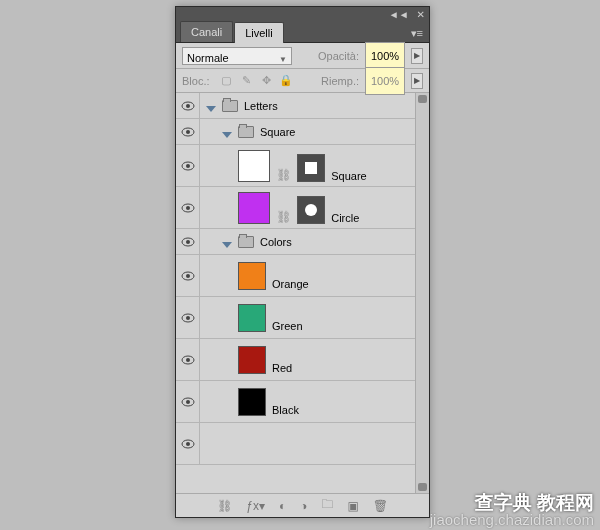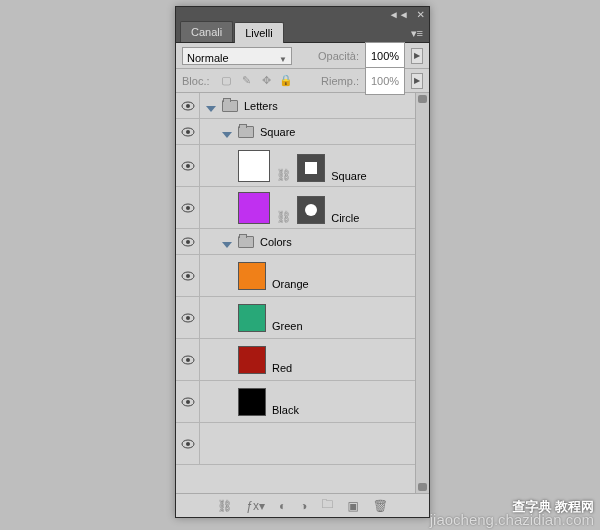--- a/index.html
+++ b/index.html
@@ -10,21 +10,21 @@
 .tabs{height:22px;background:#535353;display:flex;align-items:flex-end;border-bottom:1px solid #2a2a2a;padding-left:4px;gap:0}
 .tab{padding:4px 10px;color:#ddd;background:#6a6a6a;border:1px solid #404040;border-bottom:none;border-radius:2px 2px 0 0;margin-right:1px;cursor:pointer}
 .tab.active{background:#d4d4d4;color:#000;position:relative;top:1px}
 .tabmenu{margin-left:auto;margin-right:4px;color:#ccc;cursor:pointer;padding:2px}
 .inner{background:#d4d4d4;height:calc(100% - 36px);display:flex;flex-direction:column}
 .optrow{height:26px;display:flex;align-items:center;padding:0 6px;gap:6px;border-bottom:1px solid #aaa}
 .optrow2{height:24px;display:flex;align-items:center;padding:0 6px;gap:6px;border-bottom:1px solid #aaa;color:#888}
 .blend{width:110px;height:18px;background:#efefef;border:1px solid #999;display:flex;align-items:flex-end;padding:0 4px;justify-content:space-between}
 .blend .drop{color:#666;font-size:8px}
 .lbl{color:#888;margin-left:auto}
-.pct{width:40px;height:28px;background:#ffffff;border:1px solid #999;display:flex;align-items:center;justify-content:center}
+.pct{width:40px;height:28px;background:#fef9c3;border:1px solid #999;display:flex;align-items:center;justify-content:center}
 .arrow{width:12px;height:16px;background:#e0e0e0;border:1px solid #999;display:flex;align-items:center;justify-content:center;font-size:8px;color:#555}
 .lockicons{display:flex;gap:6px;margin-left:4px;color:#999;align-items:center}
 .lockicons span{width:14px;text-align:center}
 .layers{flex:1;overflow:hidden;position:relative;padding-right:14px}
 .scrolltrack{position:absolute;right:0;top:0;bottom:0;width:14px;background:#c8c8c8;border-left:1px solid #aaa}
 .scrollthumb{position:absolute;top:2px;right:2px;left:2px;height:8px;background:#888;border-radius:2px}
 .scrollthumb.bot{top:auto;bottom:2px}
 .row{display:flex;align-items:center;border-bottom:1px solid #b5b5b5;min-height:26px}
 .row.big{min-height:42px}
 .eye{width:24px;display:flex;align-items:center;justify-content:center;border-right:1px solid #b5b5b5;align-self:stretch}
@@ -35,21 +35,21 @@
 .folder:before{content:"";position:absolute;top:-3px;left:0;width:6px;height:3px;background:#bbb;border:1px solid #777;border-bottom:none}
 .thumb{width:32px;height:32px;border:1px solid #555;background:#fff;display:flex;align-items:center;justify-content:center}
 .thumb.sw{width:28px;height:28px}
 .swatch{width:100%;height:100%}
 .link{color:#888;font-size:12px}
 .mask{width:28px;height:28px;border:1px solid #555;background:#4a4a4a;display:flex;align-items:center;justify-content:center}
 .mask .shape{background:#fff}
 .footer{height:24px;background:#d4d4d4;border-top:1px solid #aaa;display:flex;align-items:center;justify-content:center;gap:14px;color:#777}
 .footer span{cursor:pointer;font-size:12px}
 .wm{position:absolute;right:6px;bottom:2px;color:#ddd;font-size:15px;text-shadow:0 0 2px #666}
-.wm2{position:absolute;right:6px;bottom:14px;color:#fff;font-size:13px;text-shadow:0 0 3px #333;font-weight:bold}
+.wm2{position:absolute;right:6px;bottom:14px;color:#fff;font-size:19px;text-shadow:0 0 3px #333;font-weight:bold}
 .name{color:#000}
 </style>
 </head>
 <body>
 
 <div class="panel">
   <div class="titlebar">
     <span>◄◄</span>
     <span>✕</span>
   </div>

